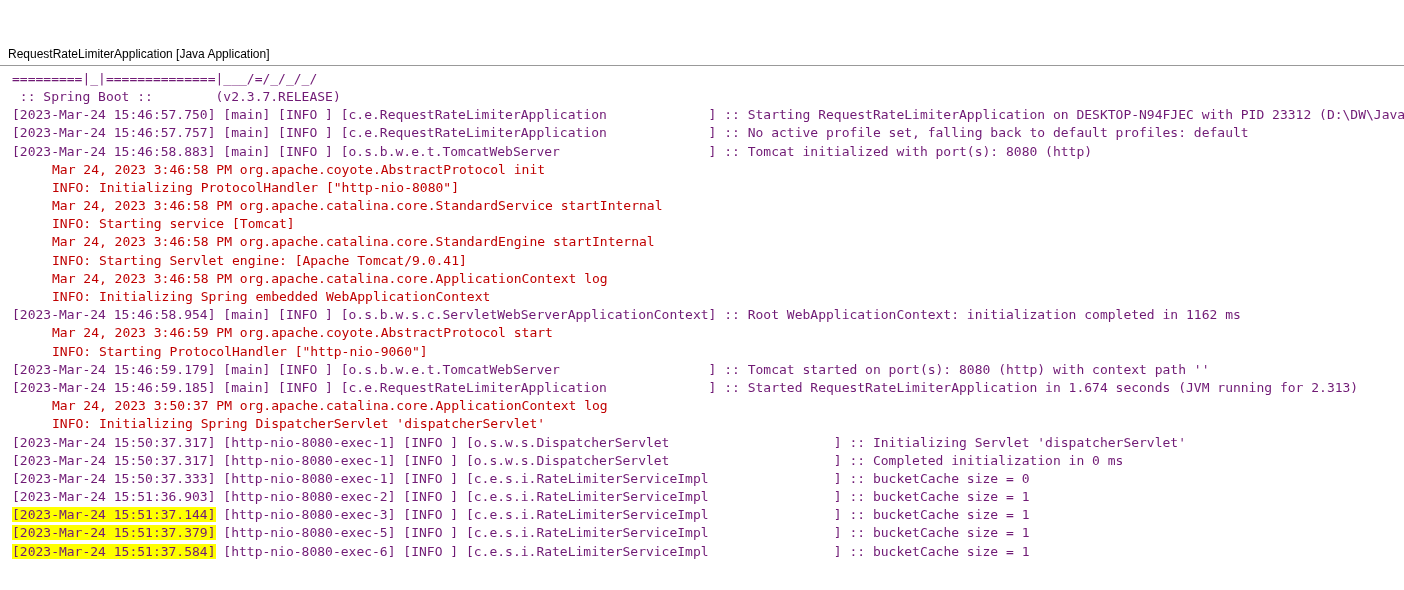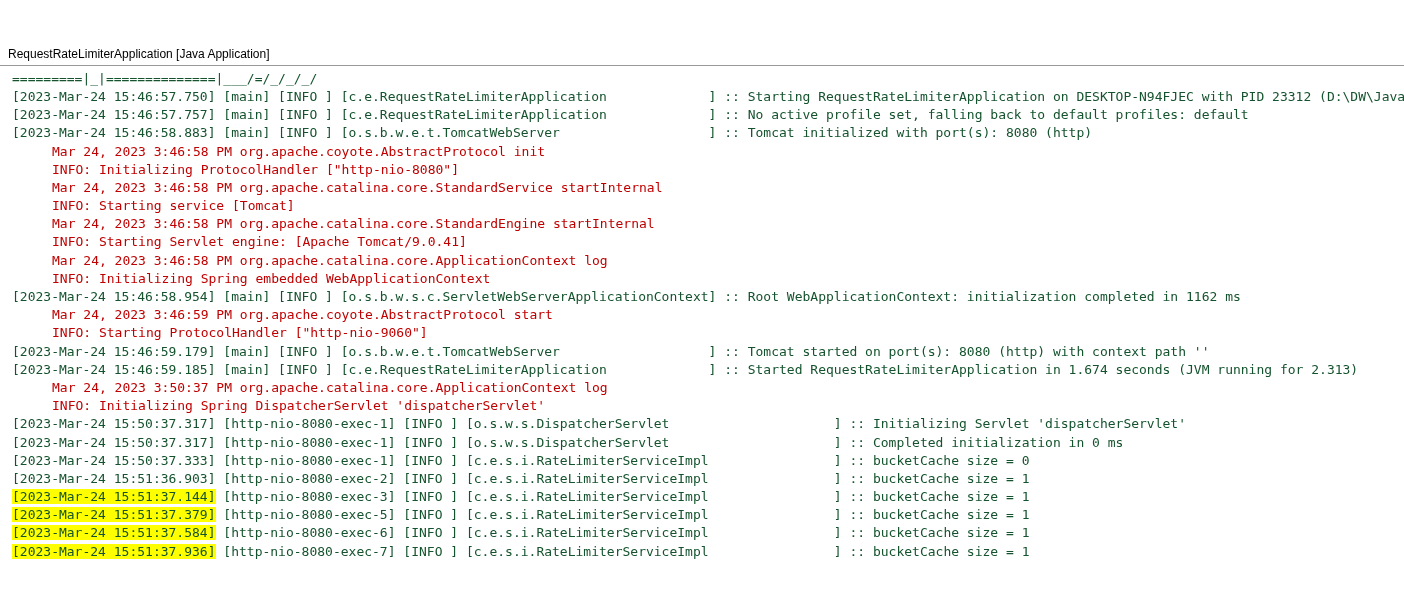--- a/index.html
+++ b/index.html
@@ -18,32 +18,33 @@
       font-family: -apple-system, BlinkMacSystemFont, "Segoe UI", Arial, sans-serif;
       font-size: 12px;
       color: #000;
       margin-top: 44px;
     }
     .console {
       padding: 4px 12px;
     }
     .line { white-space: pre; }
     .red { color: #c00000; padding-left: 40px; }
-    .black { color: #14532d; }
+    .black { color: #701a75; }
     .hl { background: #ffff00; }
   </style>
 </head>
 <body>
 
 <div class="title-bar">
   <span>RequestRateLimiterApplication [Java Application]</span>
 </div>
 
 <div class="console" id="console">
     <div class="line black">=========|_|==============|___/=/_/_/_/</div>
+    <div class="line black"> :: Spring Boot ::        (v2.3.7.RELEASE)</div>
     <div class="line black"></div>
     <div class="line black">[2023-Mar-24 15:46:57.750] [main] [INFO ] [c.e.RequestRateLimiterApplication             ] :: Starting RequestRateLimiterApplication on DESKTOP-N94FJEC with PID 23312 (D:\DW\JavaP</div>
     <div class="line black">[2023-Mar-24 15:46:57.757] [main] [INFO ] [c.e.RequestRateLimiterApplication             ] :: No active profile set, falling back to default profiles: default</div>
     <div class="line black">[2023-Mar-24 15:46:58.883] [main] [INFO ] [o.s.b.w.e.t.TomcatWebServer                   ] :: Tomcat initialized with port(s): 8080 (http)</div>
     <div class="line red">Mar 24, 2023 3:46:58 PM org.apache.coyote.AbstractProtocol init</div>
     <div class="line red">INFO: Initializing ProtocolHandler ["http-nio-8080"]</div>
     <div class="line red">Mar 24, 2023 3:46:58 PM org.apache.catalina.core.StandardService startInternal</div>
     <div class="line red">INFO: Starting service [Tomcat]</div>
     <div class="line red">Mar 24, 2023 3:46:58 PM org.apache.catalina.core.StandardEngine startInternal</div>
     <div class="line red">INFO: Starting Servlet engine: [Apache Tomcat/9.0.41]</div>
@@ -56,14 +57,13 @@
     <div class="line black">[2023-Mar-24 15:46:59.185] [main] [INFO ] [c.e.RequestRateLimiterApplication             ] :: Started RequestRateLimiterApplication in 1.674 seconds (JVM running for 2.313)</div>
     <div class="line red">Mar 24, 2023 3:50:37 PM org.apache.catalina.core.ApplicationContext log</div>
     <div class="line red">INFO: Initializing Spring DispatcherServlet 'dispatcherServlet'</div>
     <div class="line black">[2023-Mar-24 15:50:37.317] [http-nio-8080-exec-1] [INFO ] [o.s.w.s.DispatcherServlet                     ] :: Initializing Servlet 'dispatcherServlet'</div>
     <div class="line black">[2023-Mar-24 15:50:37.317] [http-nio-8080-exec-1] [INFO ] [o.s.w.s.DispatcherServlet                     ] :: Completed initialization in 0 ms</div>
     <div class="line black">[2023-Mar-24 15:50:37.333] [http-nio-8080-exec-1] [INFO ] [c.e.s.i.RateLimiterServiceImpl                ] :: bucketCache size = 0</div>
     <div class="line black">[2023-Mar-24 15:51:36.903] [http-nio-8080-exec-2] [INFO ] [c.e.s.i.RateLimiterServiceImpl                ] :: bucketCache size = 1</div>
     <div class="line black"><span class="hl">[2023-Mar-24 15:51:37.144]</span><span> [http-nio-8080-exec-3] [INFO ] [c.e.s.i.RateLimiterServiceImpl                ] :: bucketCache size = 1</span></div>
     <div class="line black"><span class="hl">[2023-Mar-24 15:51:37.379]</span><span> [http-nio-8080-exec-5] [INFO ] [c.e.s.i.RateLimiterServiceImpl                ] :: bucketCache size = 1</span></div>
     <div class="line black"><span class="hl">[2023-Mar-24 15:51:37.584]</span><span> [http-nio-8080-exec-6] [INFO ] [c.e.s.i.RateLimiterServiceImpl                ] :: bucketCache size = 1</span></div>
-    <div class="line black"><span class="hl">[2023-Mar-24 15:51:37.936]</span><span> [http-nio-8080-exec-7] [INFO ] [c.e.s.i.RateLimiterServiceImpl                ] :: bucketCache size = 1</span></div>
   </div>
 
 </body></html>

